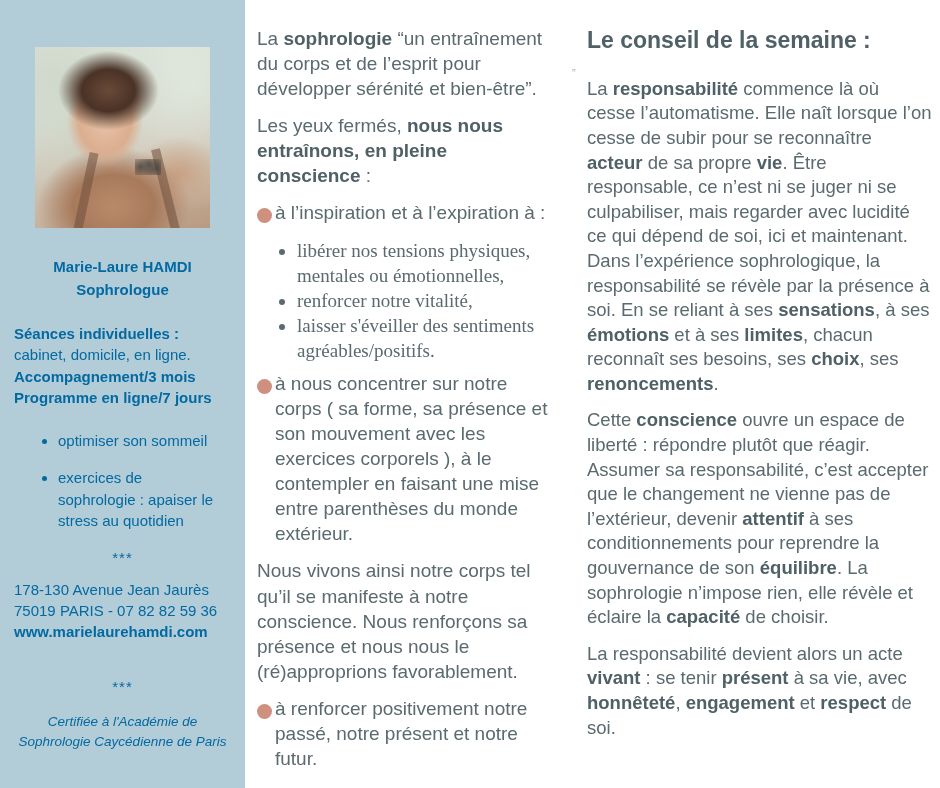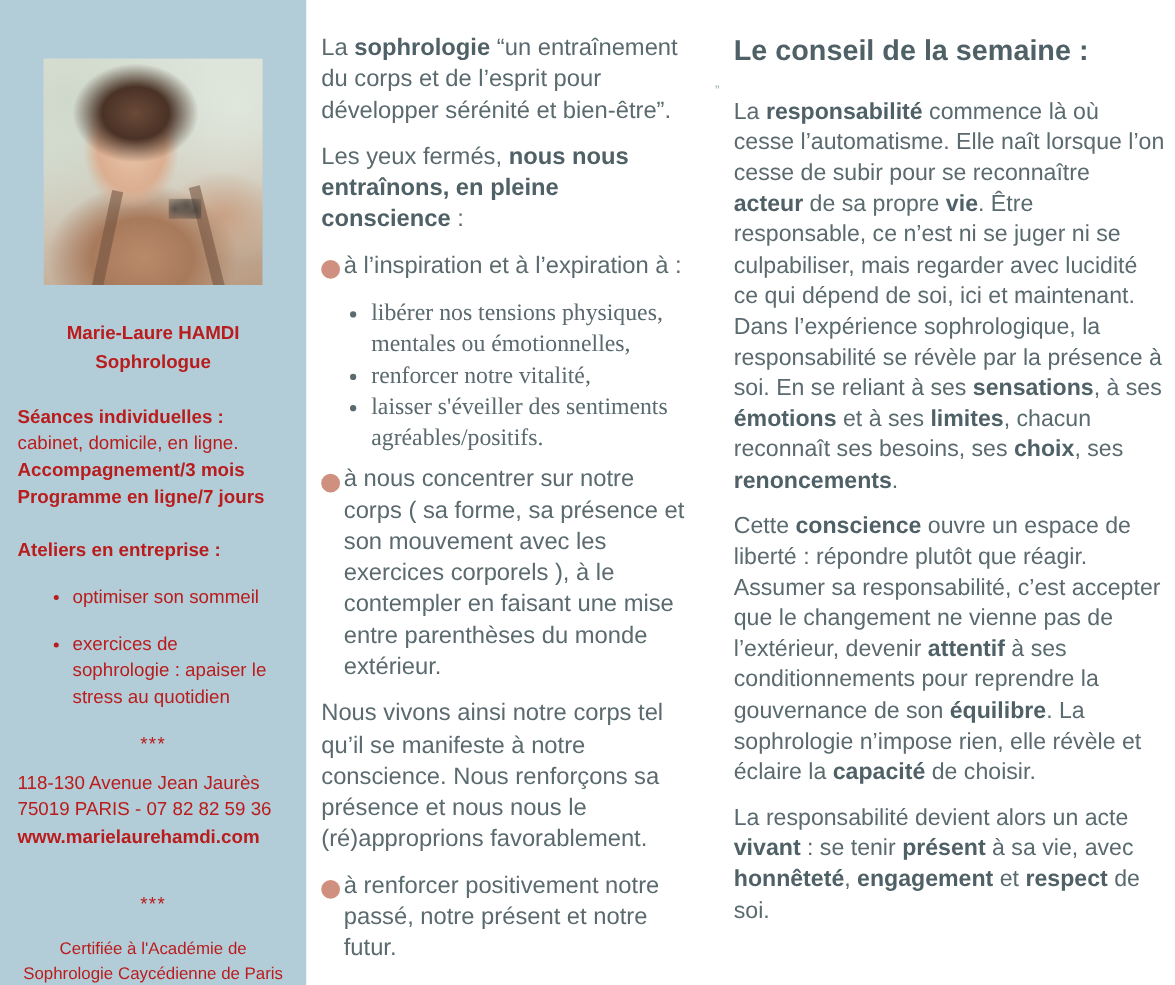--- a/index.html
+++ b/index.html
@@ -12,21 +12,21 @@
     overflow:hidden;
   }
   .page { position:relative; width:940px; height:788px; display:flex; }
 
   
   .sidebar {
     width:245px; height:788px;
     background:#b3cdd8;
     flex:0 0 245px;
     padding:0 14px;
-    color:#b91c1c;
+    color:#0369a1;
     font-size:15px;
     line-height:1.42;
   }
   .photo-wrap { padding-top:47px; display:flex; justify-content:center; }
   .photo {
     width:175px; height:181px;
     background:
       radial-gradient(ellipse 70px 55px at 42% 24%, #6a4a38 0%, #4a3226 38%, rgba(74,50,38,0) 72%),
       radial-gradient(ellipse 48px 60px at 40% 40%, #e8c4a8 0%, #dbae90 55%, rgba(219,174,144,0) 80%),
       radial-gradient(ellipse 90px 70px at 45% 88%, #b98a6a 0%, #a87a5c 45%, rgba(168,122,92,0) 85%),
@@ -54,21 +54,21 @@
 
   .name-block { text-align:center; margin-top:28px; font-weight:bold; font-size:15px; line-height:1.5; }
   .side-section { margin-top:22px; }
   .side-section p { margin:0; }
   .side-bold { font-weight:bold; }
   .side-list { margin:0; padding-left:28px; }
   .side-list li { margin:16px; }
   .stars { text-align:center; letter-spacing:1px; }
   .addr { margin-top:10px; }
   .addr p { margin:0; }
-  .cert { text-align:center; font-size:13.5px; line-height:1.5; margin-top:8px; }
+  .cert { text-align:center; font-size:13.5px; line-height:1.5; margin-top:8px;font-style:italic; }
   .sp { height:18px; }
 
   
   .cols { flex:1; display:flex; padding:0; }
   .col-mid {
     width:318px; flex:0 0 318px;
     padding:26px 10px 0 12px;
     font-size:19px; line-height:1.32;
     color:#5a6a6e;
   }
@@ -119,30 +119,29 @@
     </div>
 
     <div class="side-section">
       <p class="side-bold">Séances individuelles :</p>
       <p>cabinet, domicile, en ligne.</p>
       <p class="side-bold">Accompagnement/3 mois</p>
       <p class="side-bold">Programme en ligne/7 jours</p>
     </div>
 
     <div class="side-section">
-      <p class="side-bold">Ateliers en entreprise :</p>
       <ul class="side-list">
         <li>optimiser son sommeil</li>
         <li>exercices de sophrologie : apaiser le stress au quotidien</li>
       </ul>
       <p class="stars">***</p>
     </div>
 
     <div class="addr">
-      <p>118-130 Avenue Jean Jaurès</p>
+      <p>178-130 Avenue Jean Jaurès</p>
       <p>75019 PARIS - 07 82 82 59 36</p>
       <p class="side-bold">www.marielaurehamdi.com</p>
     </div>
 
     <div class="sp"></div>
     <p class="stars">***</p>
     <p class="cert">Certifiée à l'Académie de Sophrologie Caycédienne de Paris</p>
   </aside>
 
   <div class="cols">

